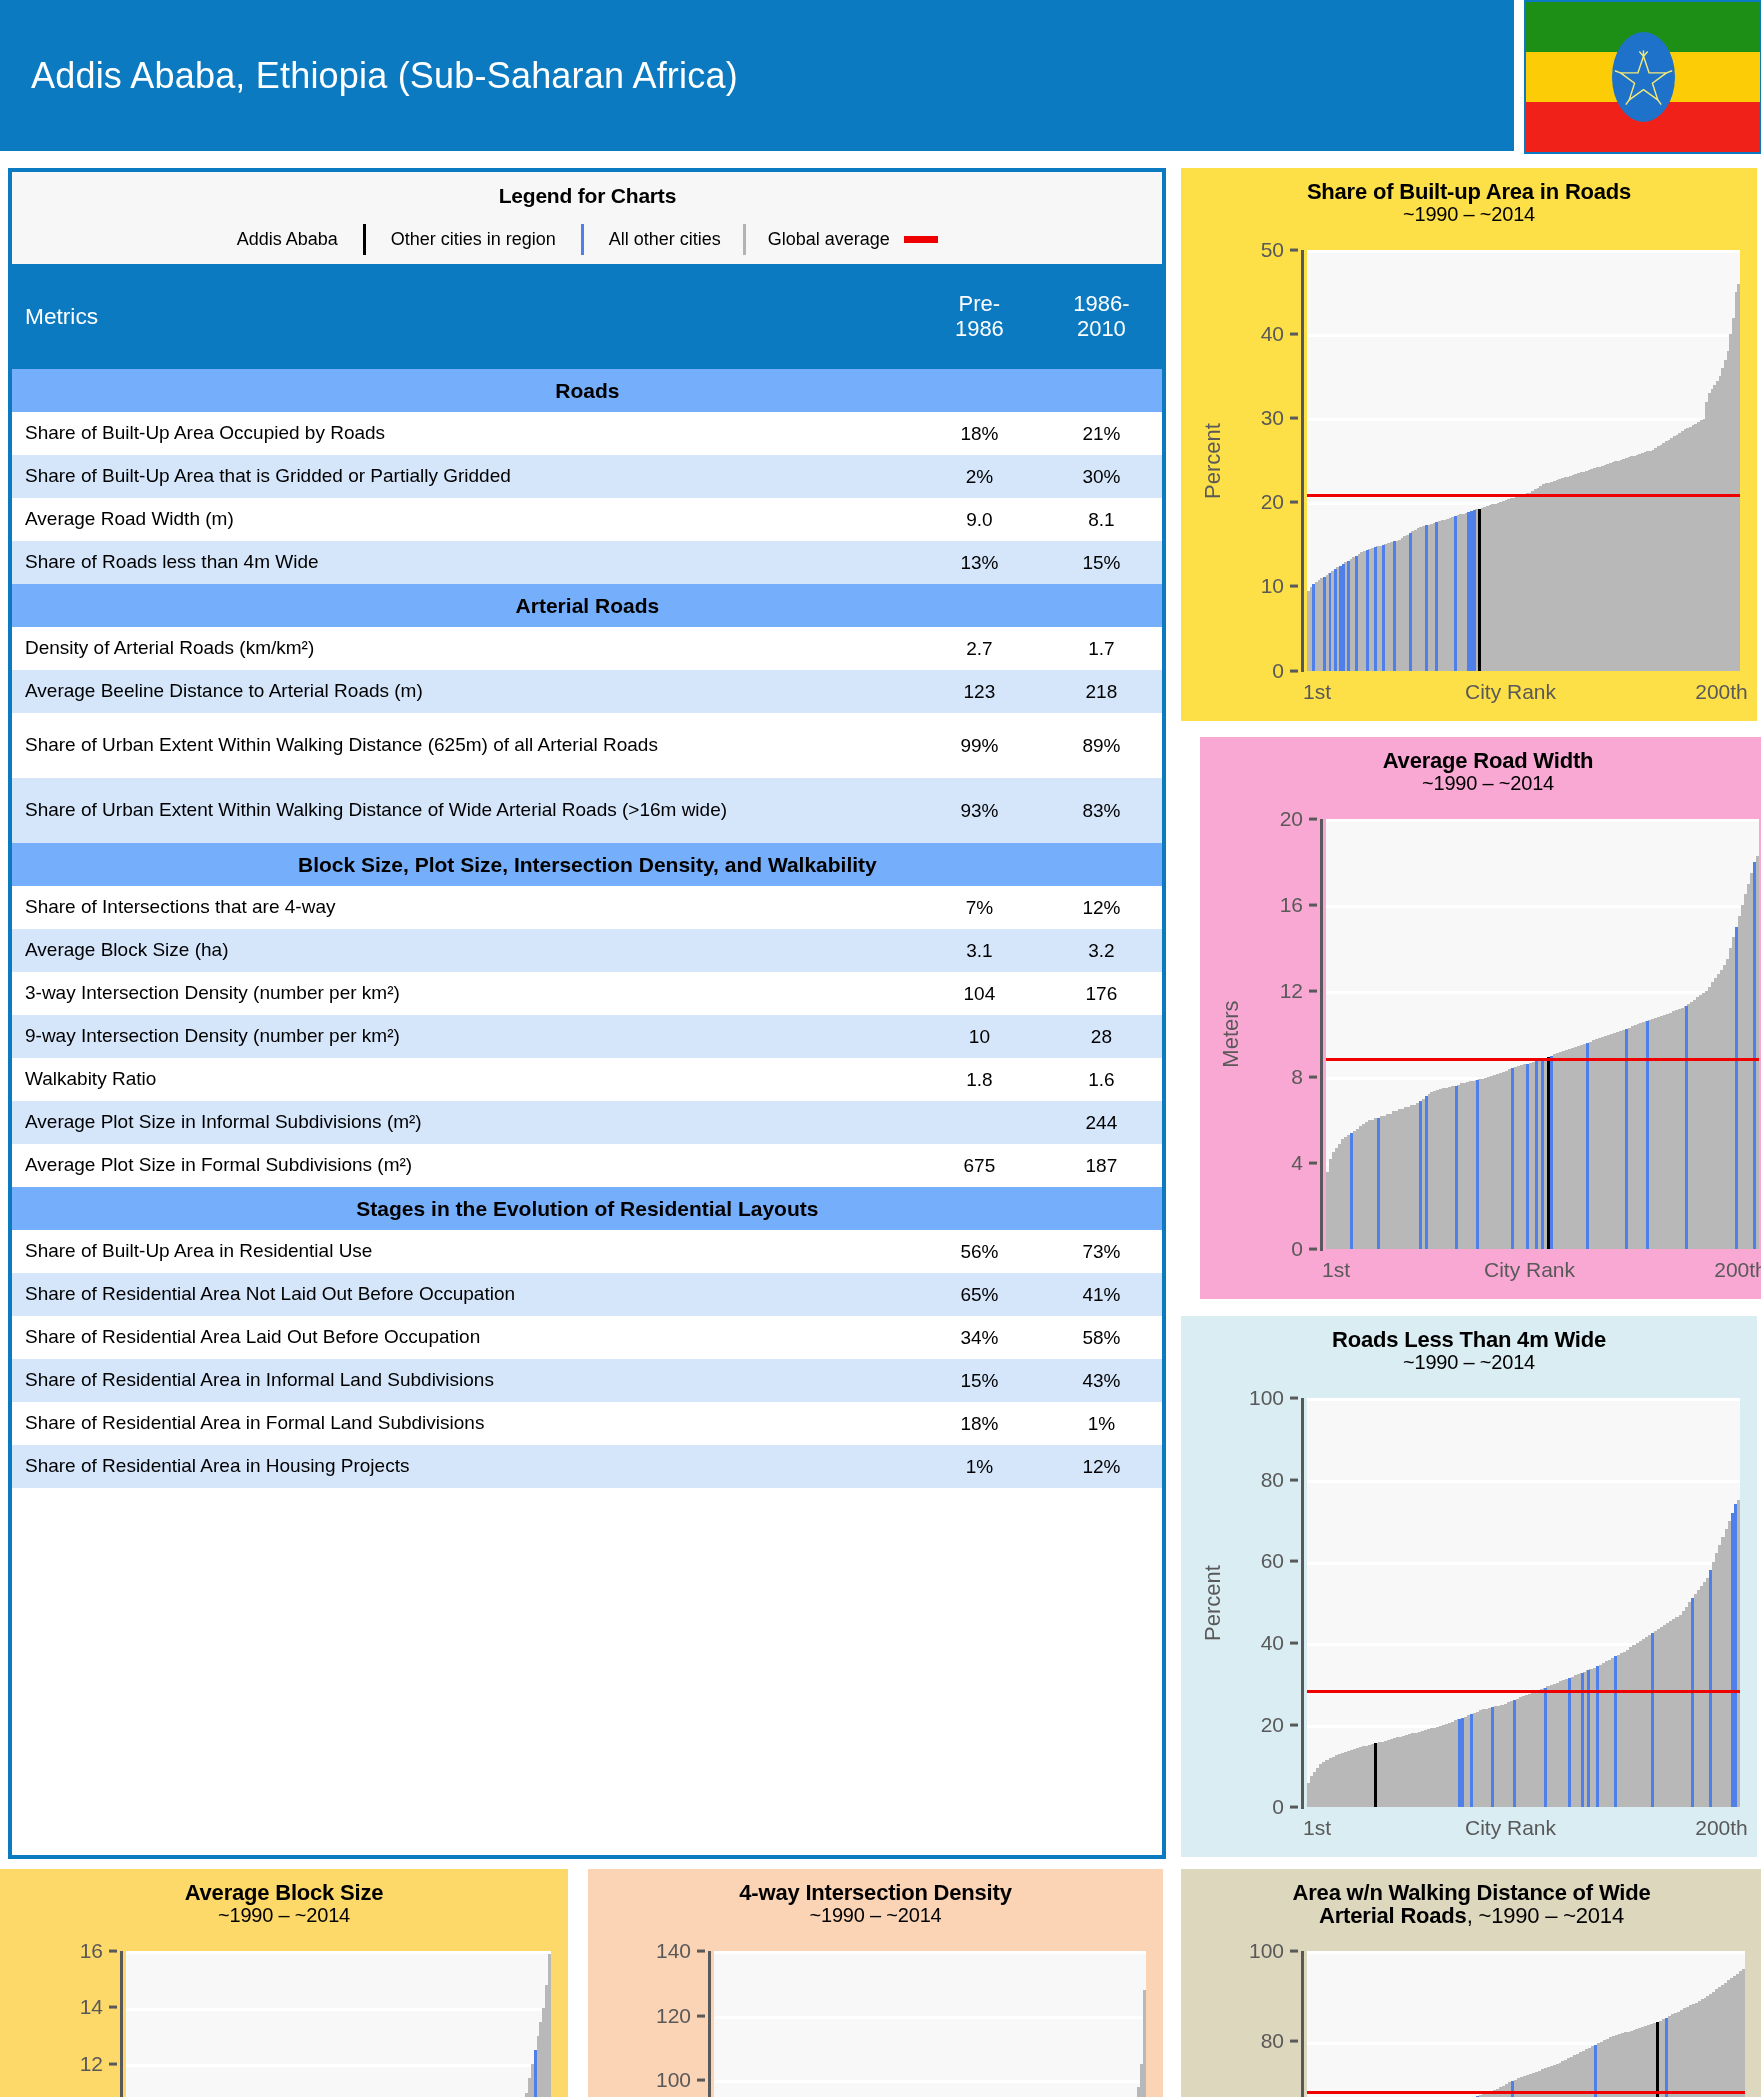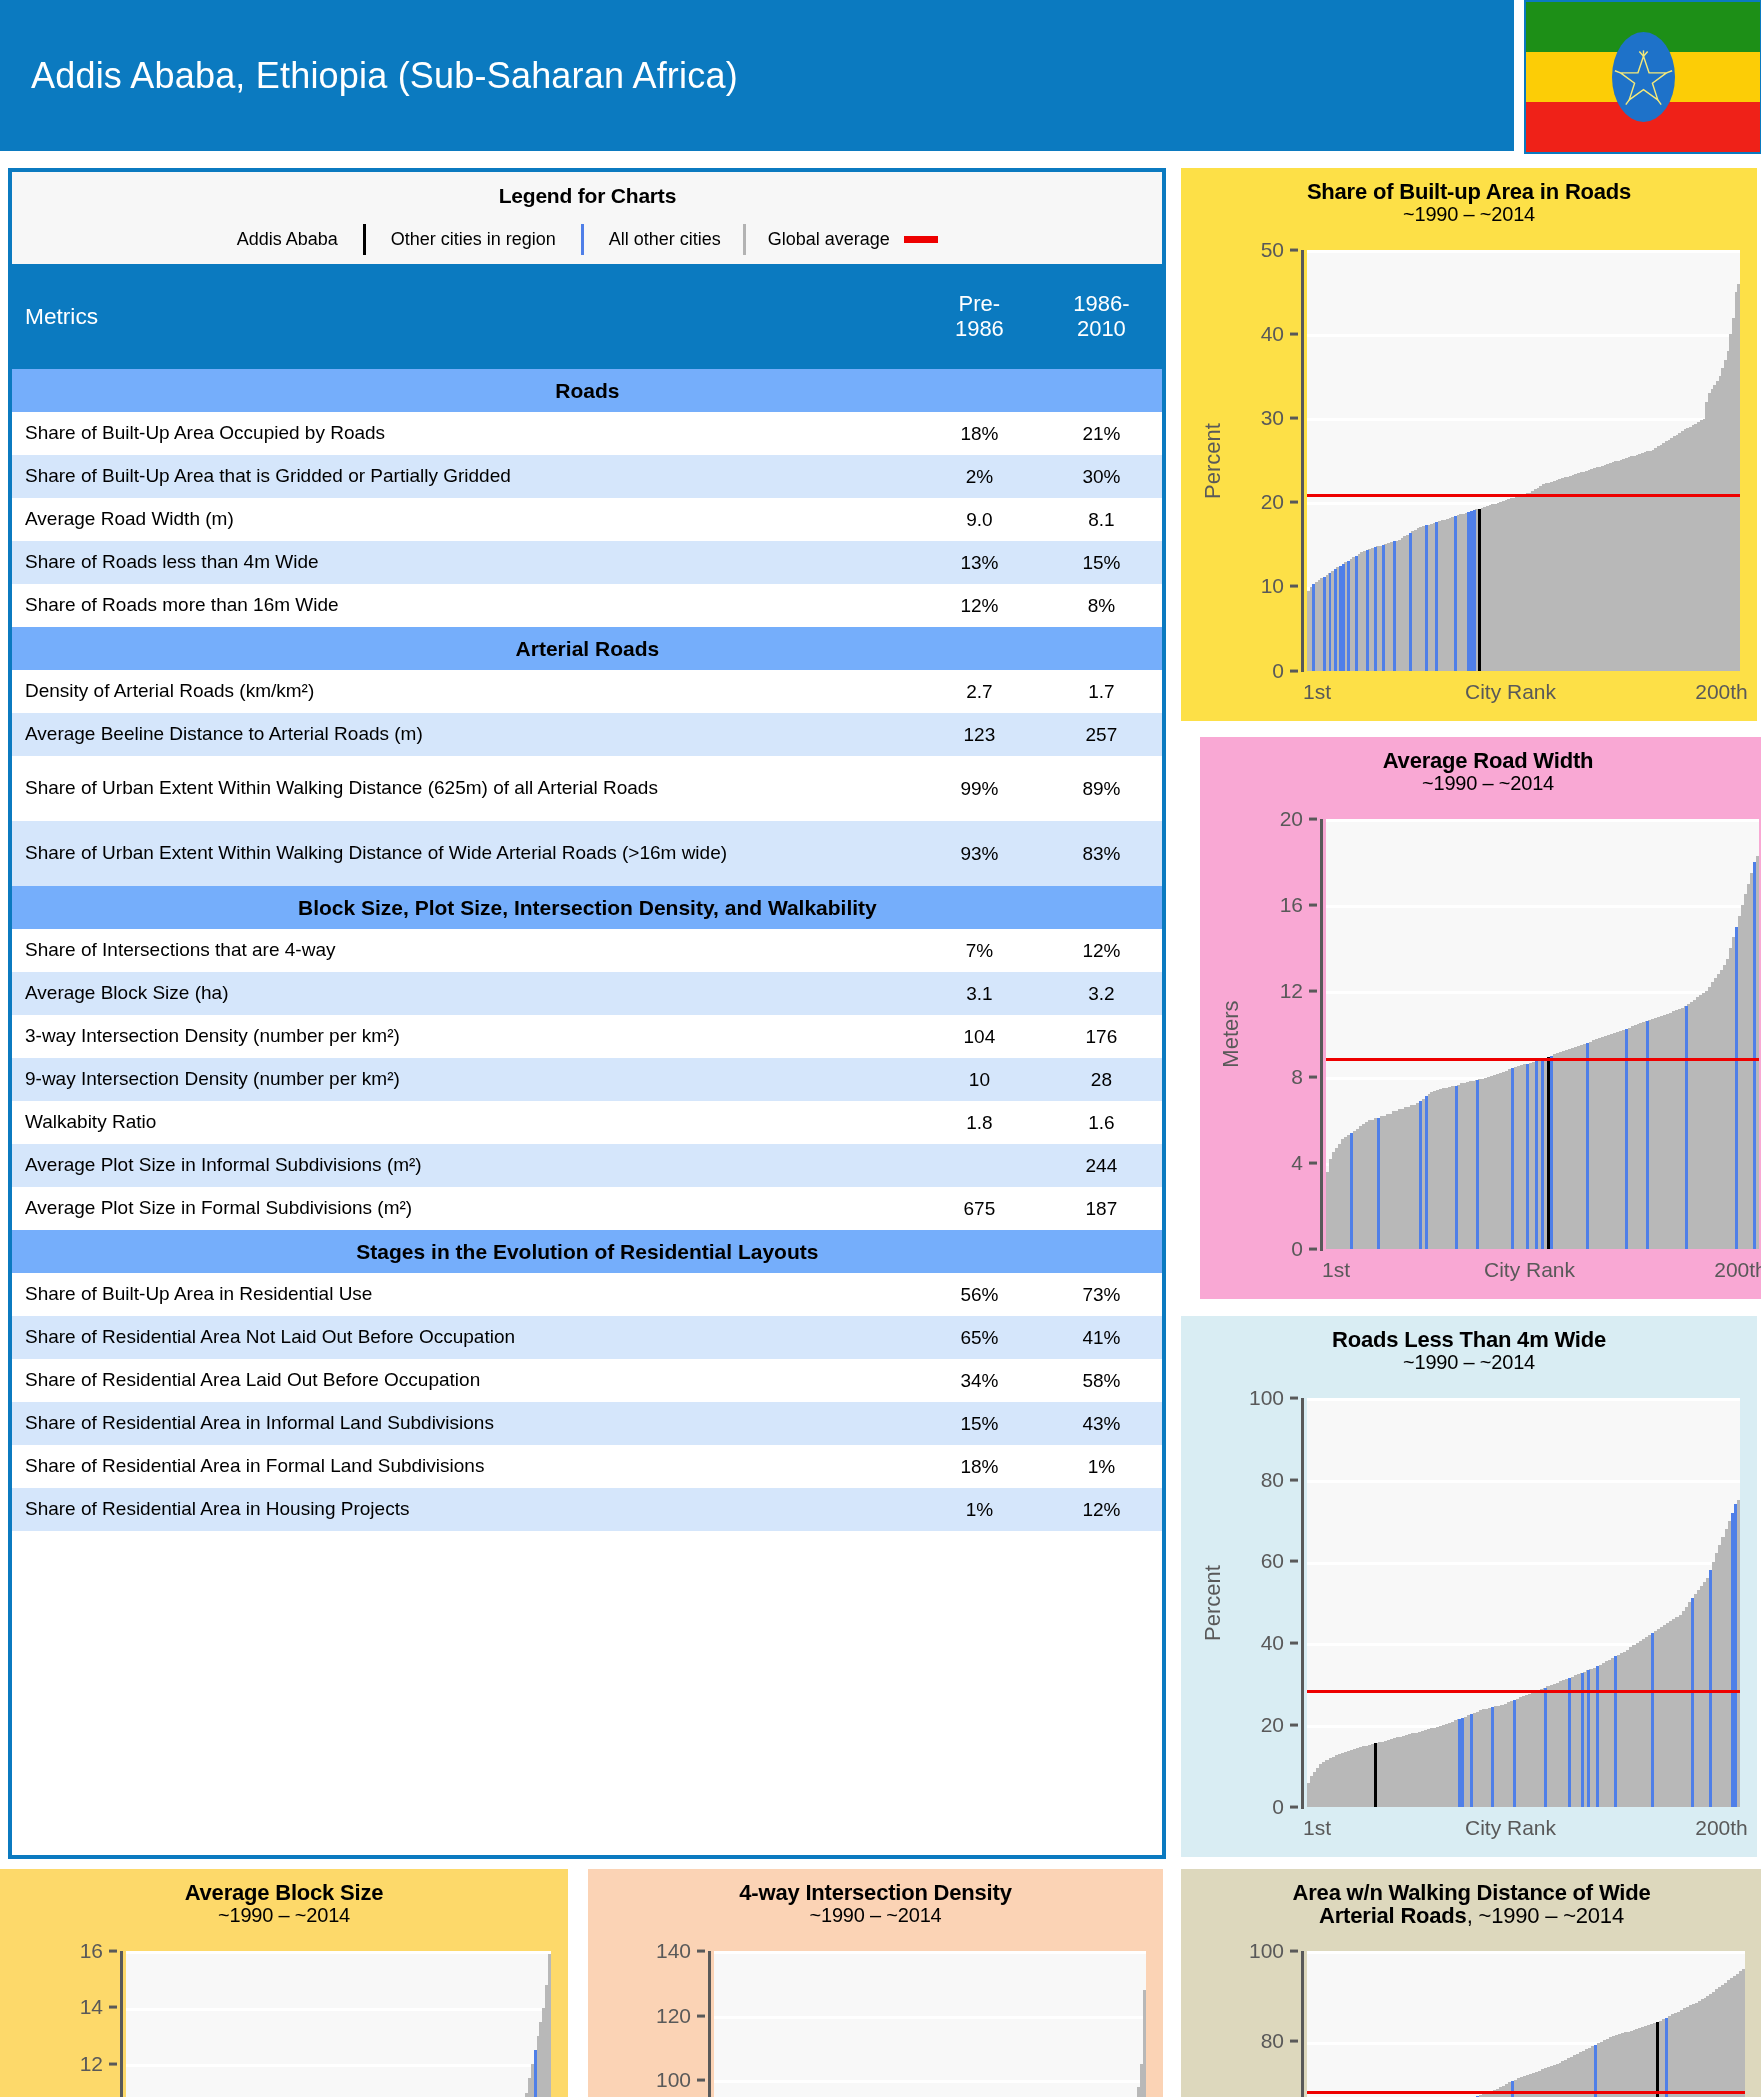--- a/index.html
+++ b/index.html
@@ -198,37 +198,32 @@
         <tr class="r1 odd">
           <td class="c-label">Average Road Width (m)</td>
           <td class="c-v1">9.0</td>
           <td class="c-v2">8.1</td>
         </tr>
         <tr class="r1 even">
           <td class="c-label">Share of Roads less than 4m Wide</td>
           <td class="c-v1">13%</td>
           <td class="c-v2">15%</td>
         </tr>
-        <tr class="r1 odd">
-          <td class="c-label">Share of Roads more than 16m Wide</td>
-          <td class="c-v1">12%</td>
-          <td class="c-v2">8%</td>
-        </tr>
         <tr class="sect">
           <td colspan="3">Arterial Roads</td>
         </tr>
         <tr class="r1 odd">
           <td class="c-label">Density of Arterial Roads (km/km²)</td>
           <td class="c-v1">2.7</td>
           <td class="c-v2">1.7</td>
         </tr>
         <tr class="r1 even">
           <td class="c-label">Average Beeline Distance to Arterial Roads (m)</td>
           <td class="c-v1">123</td>
-          <td class="c-v2">257</td>
+          <td class="c-v2">218</td>
         </tr>
         <tr class="r2 odd">
           <td class="c-label">Share of Urban Extent Within Walking Distance (625m) of all Arterial Roads</td>
           <td class="c-v1">99%</td>
           <td class="c-v2">89%</td>
         </tr>
         <tr class="r2 even">
           <td class="c-label">Share of Urban Extent Within Walking Distance of Wide Arterial Roads (&gt;16m wide)</td>
           <td class="c-v1">93%</td>
           <td class="c-v2">83%</td>

